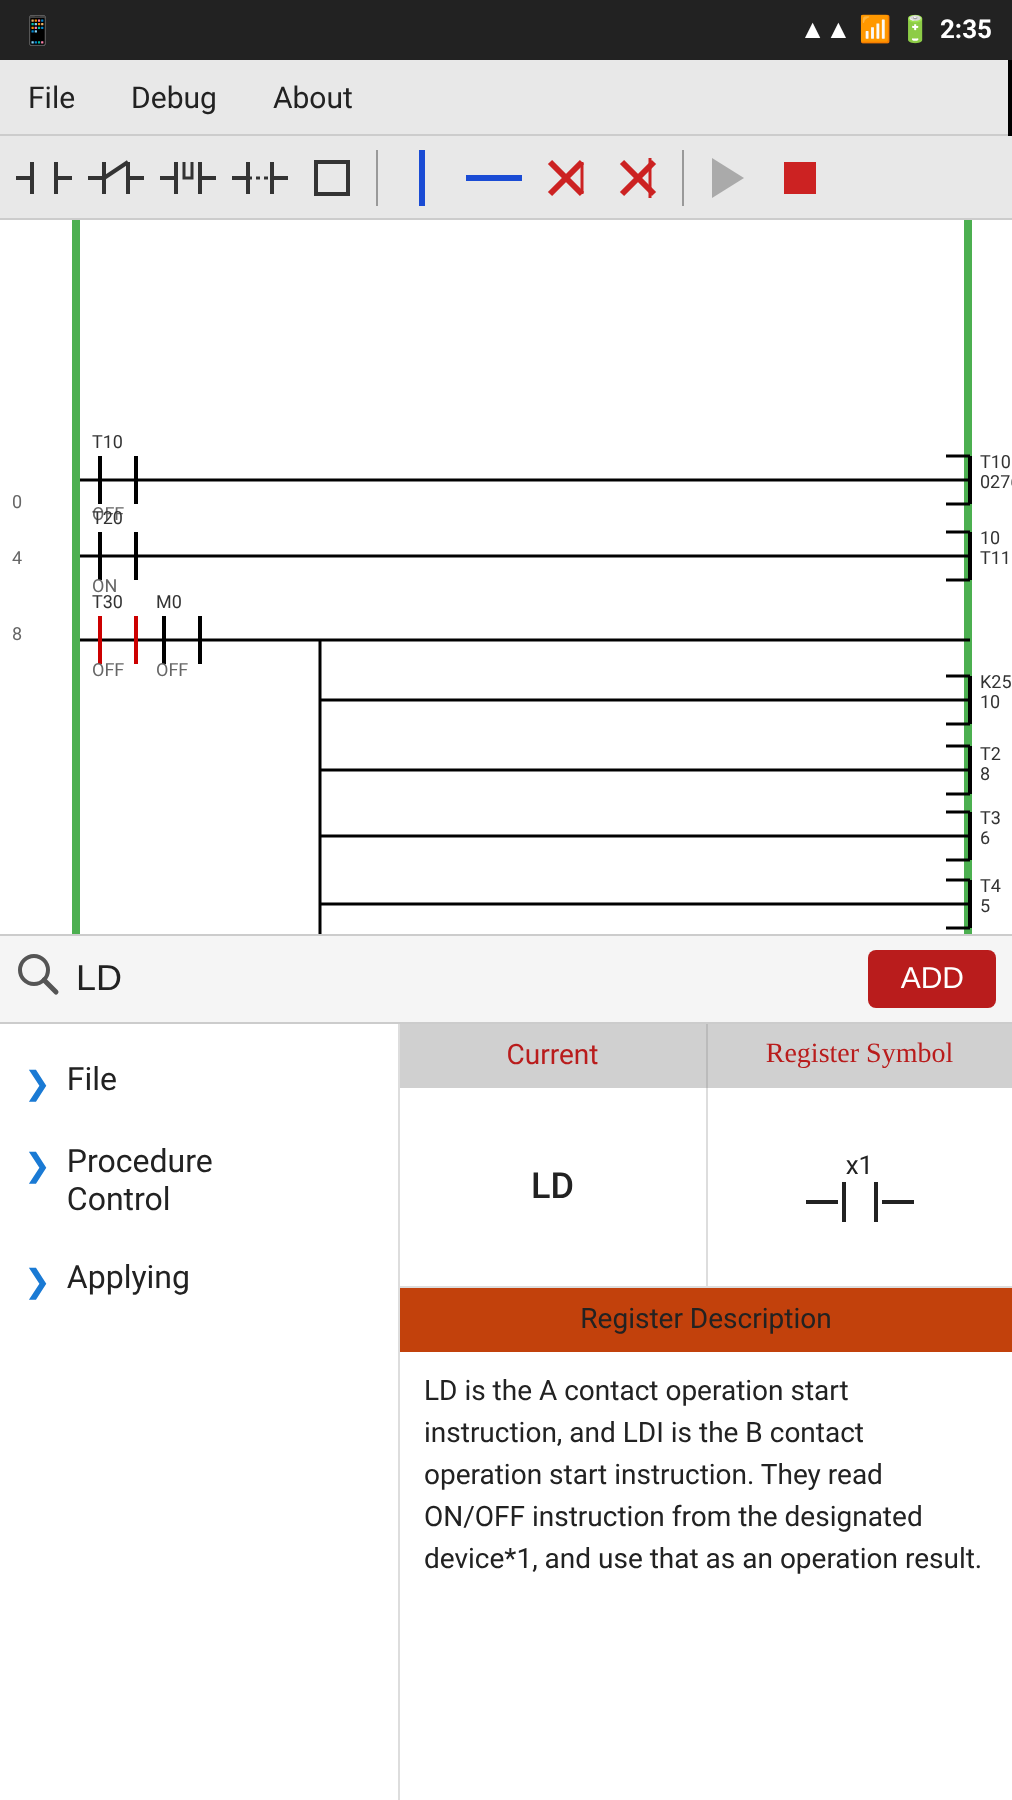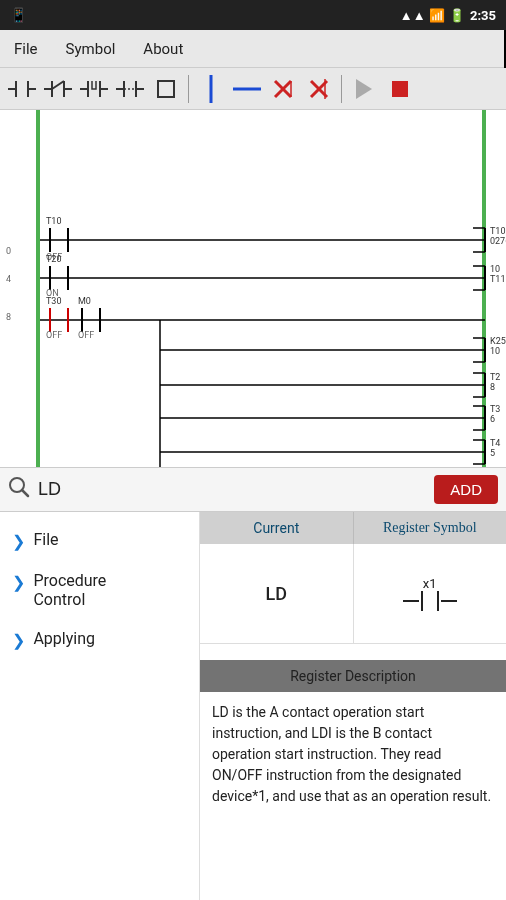--- a/index.html
+++ b/index.html
@@ -212,21 +212,21 @@
     }
     #register-header {
       display: flex;
       background: #d0d0d0;
     }
     .reg-header-cell {
       flex: 1;
       text-align: center;
       padding: 8px 4px;
       font-size: 14px;
-      color: #0c4a6e;
+      color: #b91c1c;
       border-right: 1px solid #bbb;
     }
     .reg-header-cell:last-child { border-right: none; font-family: Liberation Serif, serif; }
 
     #register-content {
       display: flex;
       flex: 0 0 100px;
       border-bottom: 1px solid #ddd;
     }
     .reg-cell {
@@ -275,26 +275,25 @@
       height: 20px;
       background: #222;
     }
     .ld-symbol-gap {
       width: 10px;
       height: 20px;
     }
 
     
     #reg-description-header {
-      background: #737373;
+      background: #c2410c;
       padding: 8px;
       font-size: 14px;
       color: #222;
       text-align: center;
-      margin-top: 16px;
     }
     #reg-description-text {
       padding: 10px 12px;
       font-size: 14px;
       color: #222;
       line-height: 1.5;
     }
 
     
     #ladder-svg-container {
@@ -314,21 +313,21 @@
   <div id="status-bar-right">
     <span>▲▲</span>
     <span>📶</span>
     <span>🔋</span>
     <span style="font-weight:bold;">2:35</span>
   </div>
 </div>
 
 <div id="menu-bar">
   <span class="menu-item">File</span>
-  <span class="menu-item">Symbol</span>
+  <span class="menu-item">Debug</span>
   <span class="menu-item">About</span>
 </div>
 
 <div id="toolbar">
 
   <button class="toolbar-btn" title="NO Contact" style="font-size:13px; font-weight:bold; letter-spacing:-1px;">
     <svg width="28" height="24" viewBox="0 0 28 24">
       <line x1="0" y1="12" x2="8" y2="12" stroke="#333" stroke-width="2"></line>
       <line x1="8" y1="4" x2="8" y2="20" stroke="#333" stroke-width="2"></line>
       <line x1="20" y1="4" x2="20" y2="20" stroke="#333" stroke-width="2"></line>

